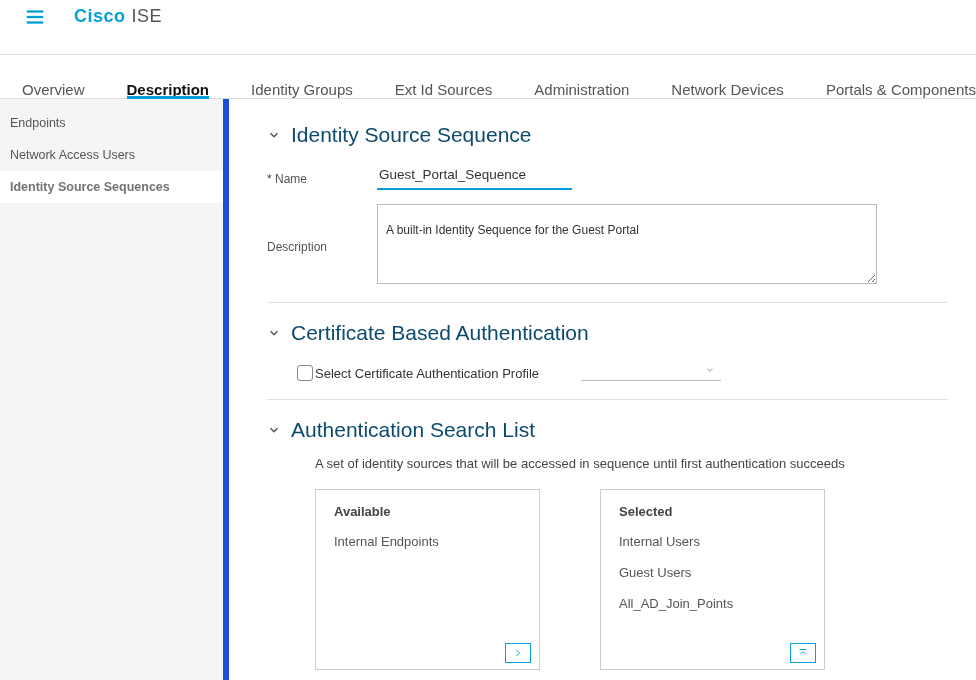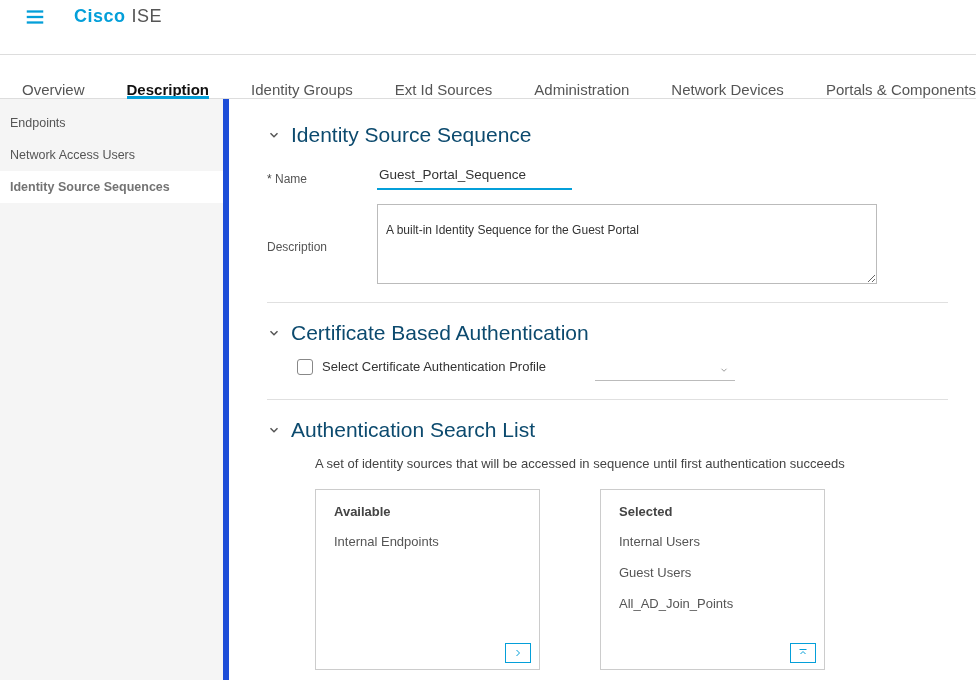--- a/index.html
+++ b/index.html
@@ -21,21 +21,21 @@
 .main{flex:1;padding:18px 28px 0 38px;overflow-y:auto}
 .sec-head{display:flex;align-items:center;gap:10px;font-size:21px;color:#0c4a6e;margin-bottom:14px;margin-top:6px}
 .sec-head .chev{width:14px;height:14px;transform:rotate(0deg);color:#555}
 .field-row{display:flex;align-items:center;margin-bottom:14px}
 .label{width:110px;font-size:12px;color:#555;padding-top:6px}
 .req::before{content:"* ";color:#444}
 .inp{border:none;border-bottom:2px solid #049fd9;padding:6px 2px;font-size:13.5px;color:#333;width:195px;outline:none;background:transparent}
 .ta{border:1px solid #bbb;width:500px;height:80px;padding:18px 8px;font-size:12px;color:#333;resize:both}
 hr.div{border:none;border-top:1px solid #e0e0e0;margin:18px 0}
 .inset{padding-left:30px}
-.cbrow{display:flex;align-items:flex-start;gap:9px}
+.cbrow{display:flex;align-items:flex-end;gap:2px}
 .cbox{width:16px;height:16px;border:1.5px solid #888;border-radius:3px;cursor:pointer}
 .cblab{font-size:13px;color:#333}
 .dd{margin-left:40px;width:140px;border-bottom:1px solid #bbb;height:22px;display:flex;align-items:center;justify-content:flex-end;padding-right:6px;color:#888;cursor:pointer}
 .hint{font-size:13px;color:#444;margin:12px 0 18px 48px}
 .lists{display:flex;gap:60px;margin-left:48px}
 .listbox{width:225px;border:1px solid #ccc;padding:14px 18px 50px 18px;position:relative}
 .listbox h4{font-size:13px;color:#444;font-weight:700;margin-bottom:7px}
 .listbox .li{font-size:13px;color:#555;padding:8px 0;cursor:pointer}
 .btnbar{position:absolute;bottom:6px;right:8px}
 .sqbtn{width:26px;height:20px;border:1px solid #049fd9;display:flex;align-items:center;justify-content:center;cursor:pointer;color:#049fd9;background:#fff}

